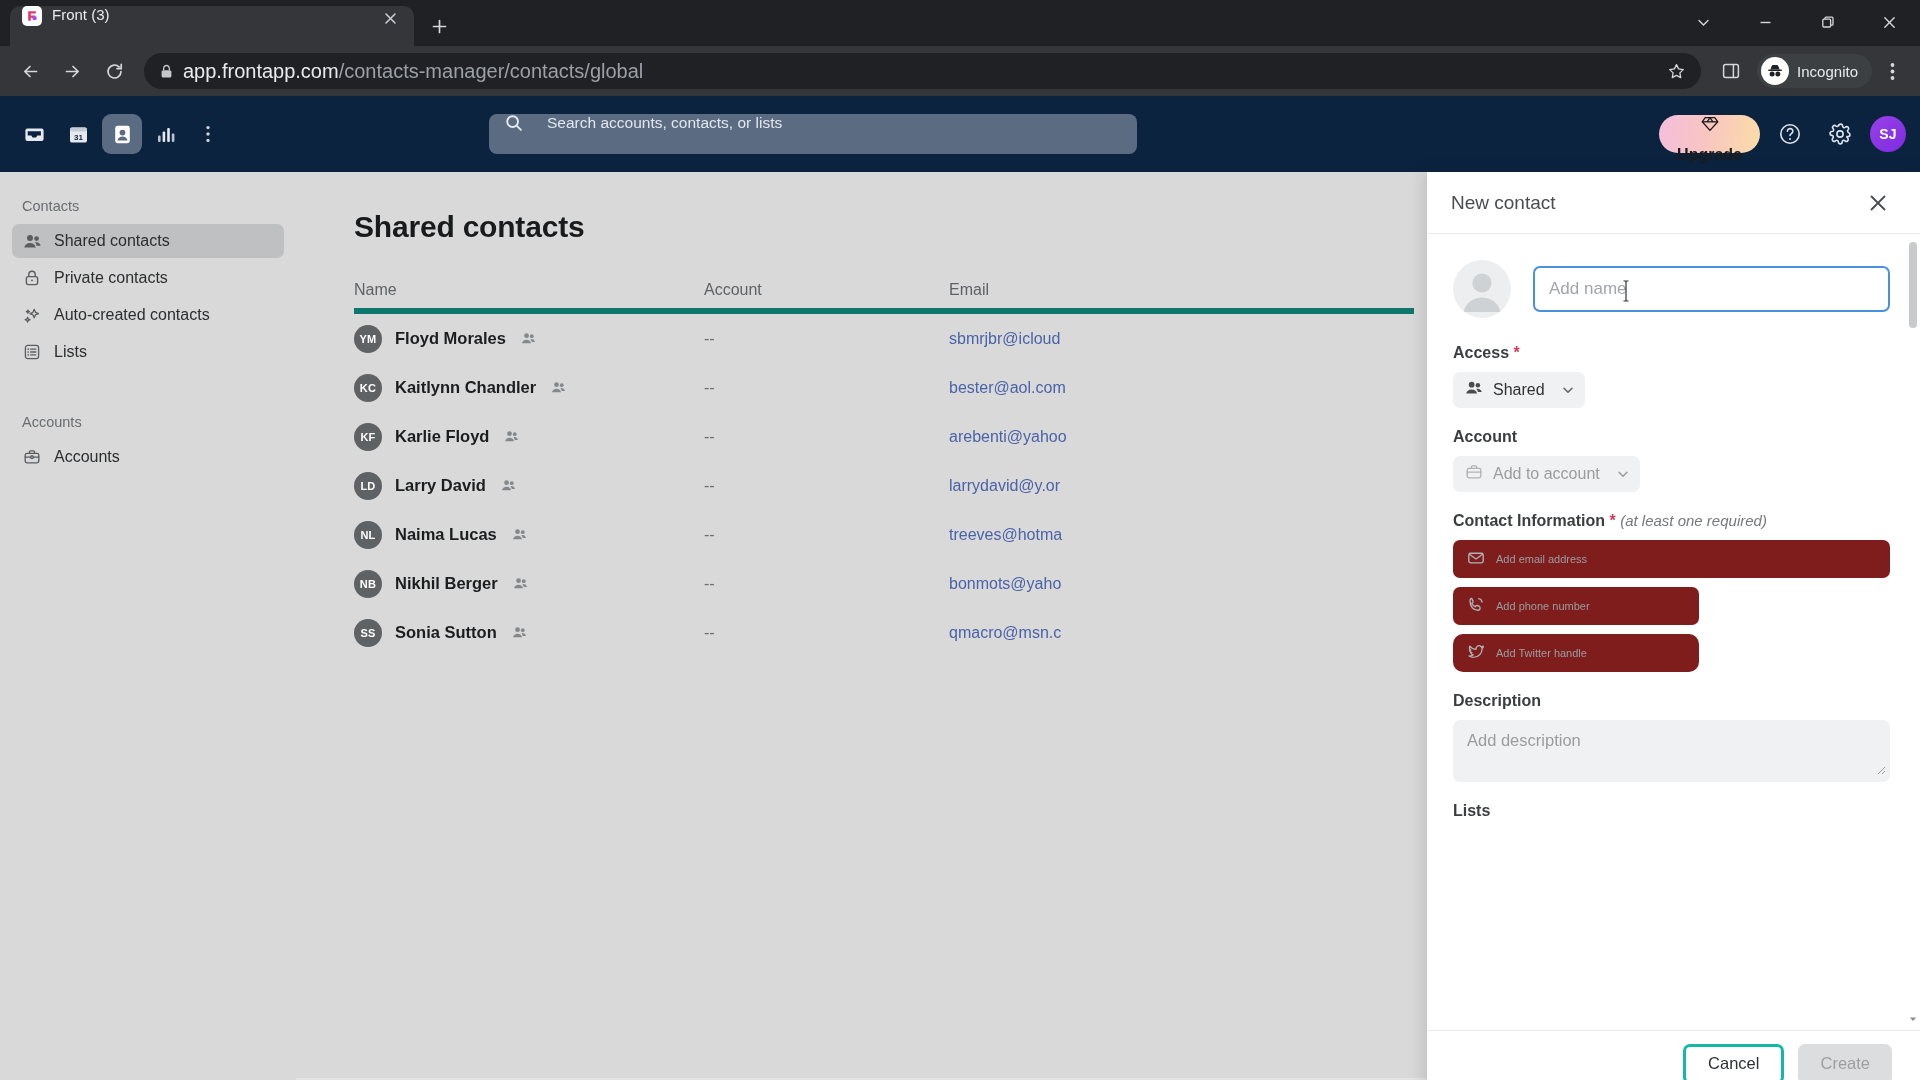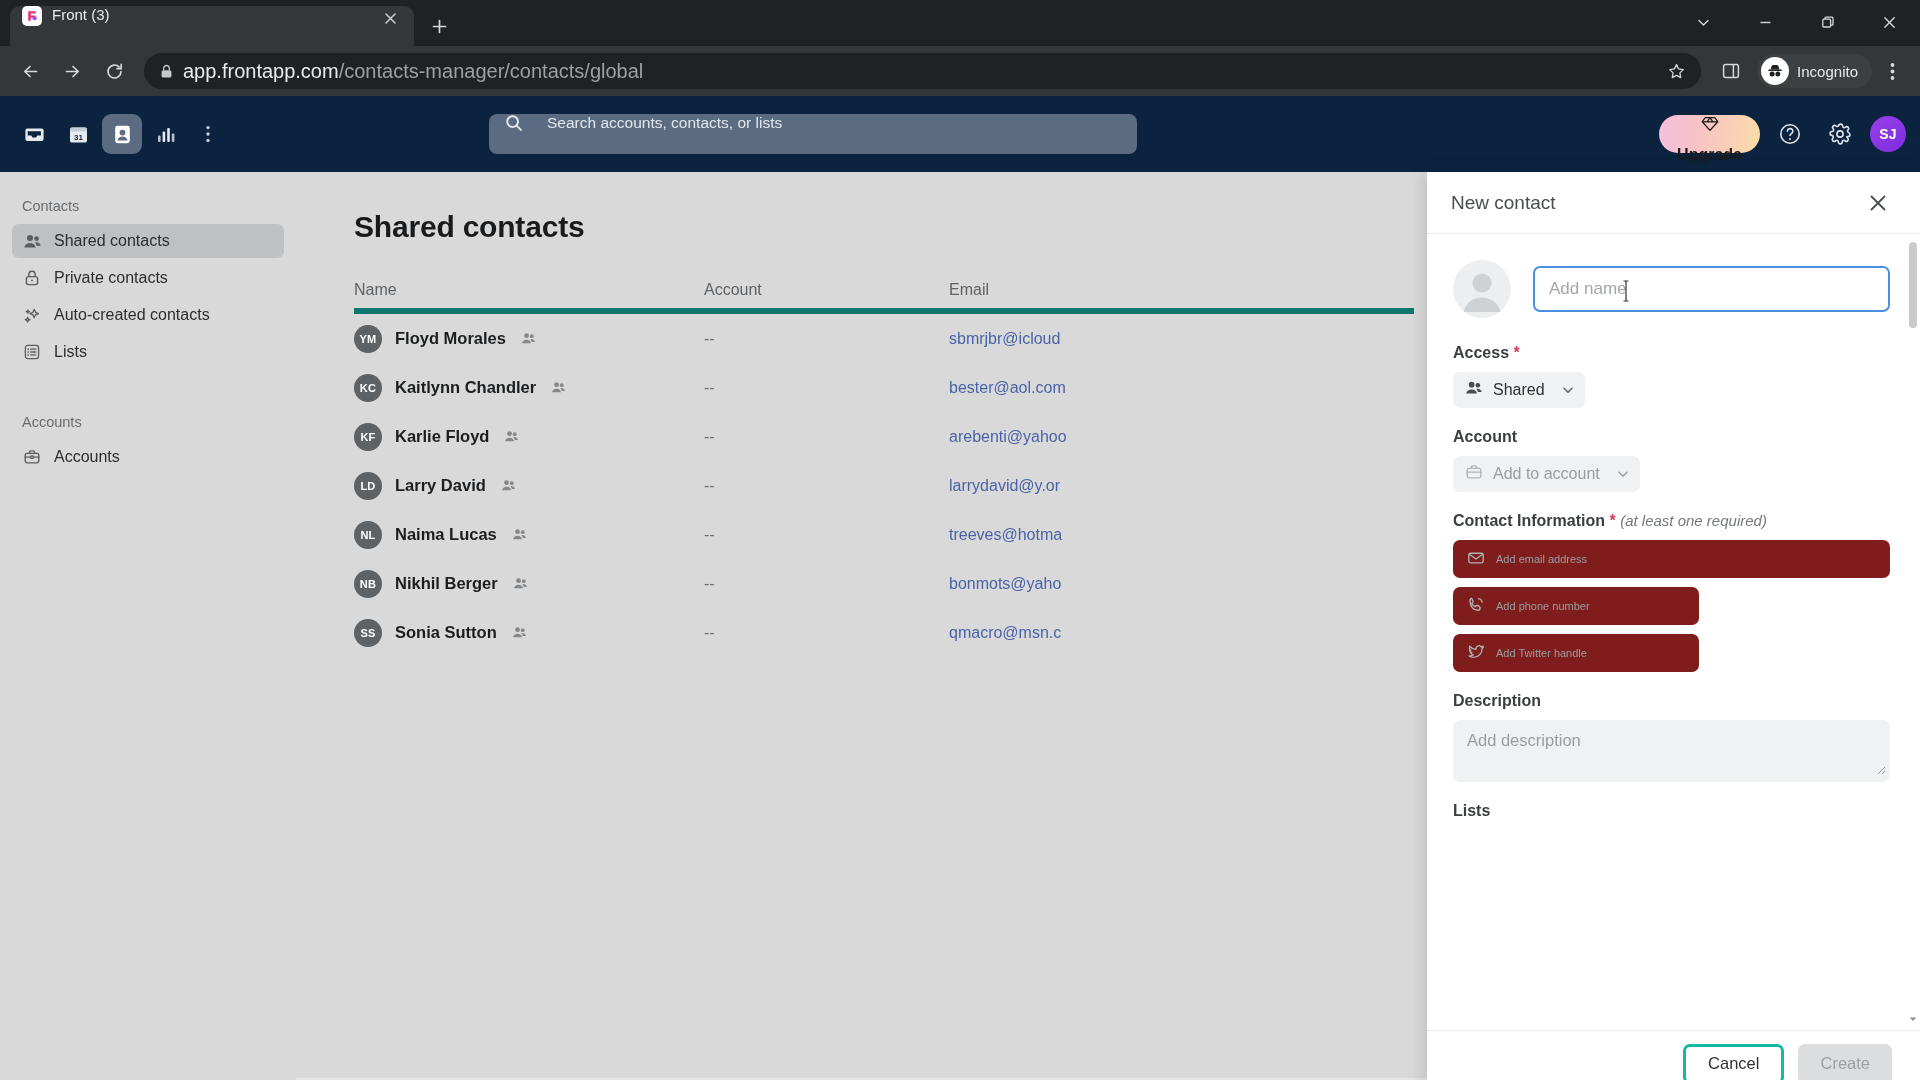--- a/index.html
+++ b/index.html
@@ -153,21 +153,21 @@
   }
   .select-chip.muted { color:#9A9DA0; }
   .select-chip .chev { margin-left:6px; display:flex; align-items:center; }
 
   .input-pill {
     height:38px; border-radius:7px; background:#7f1d1d; display:flex; align-items:center;
     gap:11px; padding: 0 14px; margin-bottom:9px; color:#9A9DA0; font-size:11px;
   }
   .input-pill.w-full { width: 100%; }
   .input-pill.w-phone { width: 246px; }
-  .input-pill.w-twitter { width: 246px; }
+  .input-pill.w-twitter { width: 246px; border-radius: 10px; }
 
   .textarea-box {
     width:100%; height:62px; border-radius:7px; background:#F0F1F2; padding: 11px 14px;
     color:#9A9DA0; font-size:16.5px; position:relative;
   }
   .resize-grip { position:absolute; right:4px; bottom:3px; }
 
   .panel-foot {
     height:66px; border-top:1px solid #EAEAEA; display:flex; align-items:center; justify-content:flex-end;
     gap:14px; padding: 0 28px;

